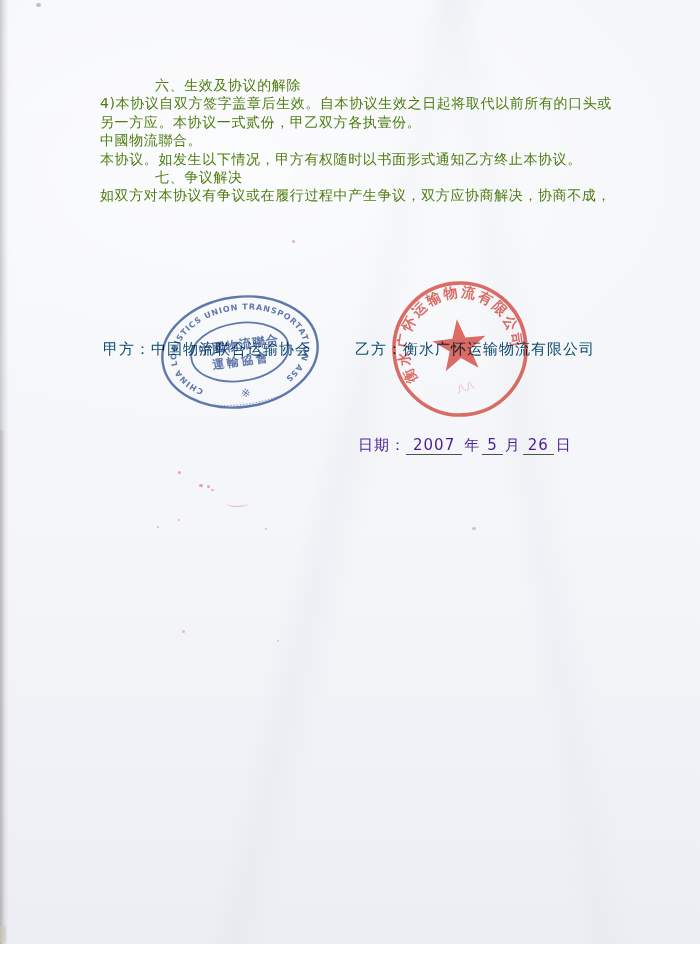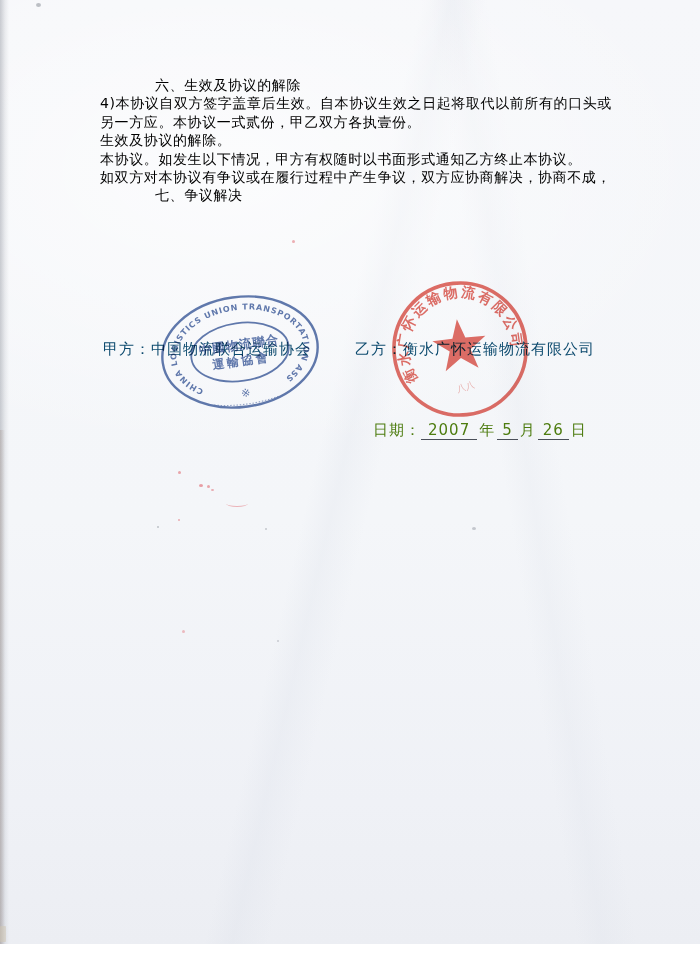--- a/index.html
+++ b/index.html
@@ -31,29 +31,29 @@
   .speck.gray{background:#8a8f98;}
   .speck.red{background:#e0626a;}
   .red-curve{
     position:absolute;left:226px;top:500px;width:22px;height:6px;
     border-bottom:1.5px solid rgba(224,98,106,.45);border-radius:0 0 60% 60%;
   }
   
   .doc-text{
     position:absolute;left:100px;top:76px;width:500px;
     font-size:14px;line-height:18.4px;letter-spacing:.6px;
-    color:#000000;white-space:nowrap;
+    color:#4d7c0f;white-space:nowrap;
   }
   .doc-text .line{height:18.4px;}
   .doc-text .indent{padding-left:55px;}
   
   .party{position:absolute;top:340px;font-size:15px;letter-spacing:1px;color:#0c4a6e;white-space:nowrap;}
   .party-a{left:103px;}
   .party-b{left:355px;}
-  .date-line{position:absolute;left:358px;top:421px;font-size:15px;letter-spacing:1px;color:#4d7c0f;white-space:nowrap;margin-left:15px;}
+  .date-line{position:absolute;left:358px;top:436px;font-size:15px;letter-spacing:1px;color:#4c1d95;white-space:nowrap;}
   .date-line .u{border-bottom:1.2px solid #4a4f59;padding:0 7px;}
   .date-line .u.narrow{padding:0 5px;}
   .date-line .unit{padding:0 2px;}
   
   .stamp{position:absolute;mix-blend-mode:multiply;}
   .stamp-blue{left:150px;top:287px;width:180px;height:130px;color:#44619f;opacity:.84;}
   .stamp-red{left:384px;top:273px;width:152px;height:152px;color:#dc4b41;opacity:.8;}
   .stamp text{fill:currentColor;}
 </style>
 </head>
@@ -77,24 +77,24 @@
   <div class="speck gray" style="left:157px;top:526px;width:2px;height:2px;opacity:.5"></div>
   <div class="speck gray" style="left:265px;top:528px;width:2px;height:2px;opacity:.45"></div>
   <div class="speck gray" style="left:472px;top:527px;width:4px;height:3px;opacity:.45"></div>
   <div class="speck gray" style="left:277px;top:640px;width:2px;height:2px;opacity:.4"></div>
   <div class="red-curve"></div>
 
   <div class="doc-text">
     <div class="line indent">六、生效及协议的解除</div>
     <div class="line">4)本协议自双方签字盖章后生效。自本协议生效之日起将取代以前所有的口头或</div>
     <div class="line">另一方应。本协议一式贰份，甲乙双方各执壹份。</div>
-    <div class="line">生效及协议的解除。</div>
+    <div class="line">中國物流聯合。</div>
     <div class="line">本协议。如发生以下情况，甲方有权随时以书面形式通知乙方终止本协议。</div>
+    <div class="line indent">七、争议解决</div>
     <div class="line">如双方对本协议有争议或在履行过程中产生争议，双方应协商解决，协商不成，</div>
-    <div class="line indent">七、争议解决</div>
   </div>
 
   <div class="party party-a">
     <span>甲方：</span><span>中国物流联合运输协会</span>
   </div>
   <div class="party party-b">
     <span>乙方：</span><span>衡水广怀运输物流有限公司</span>
   </div>
 
   <div class="date-line">

